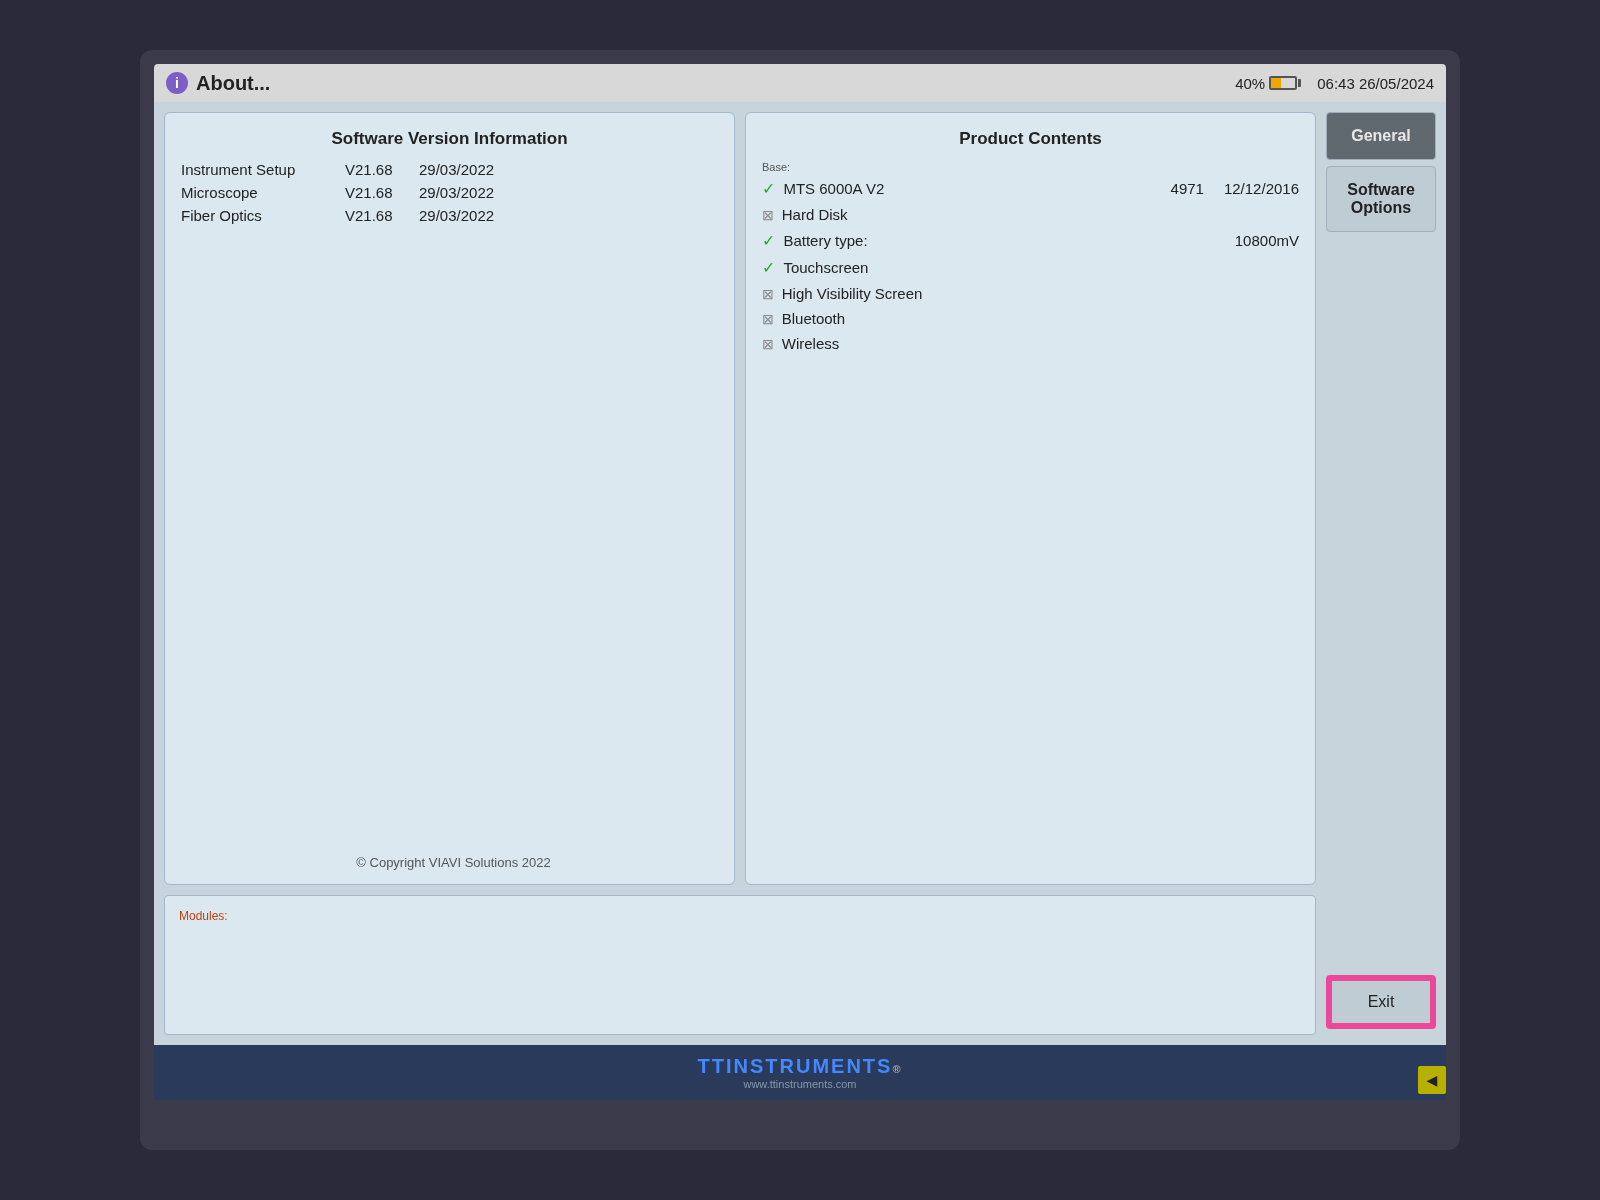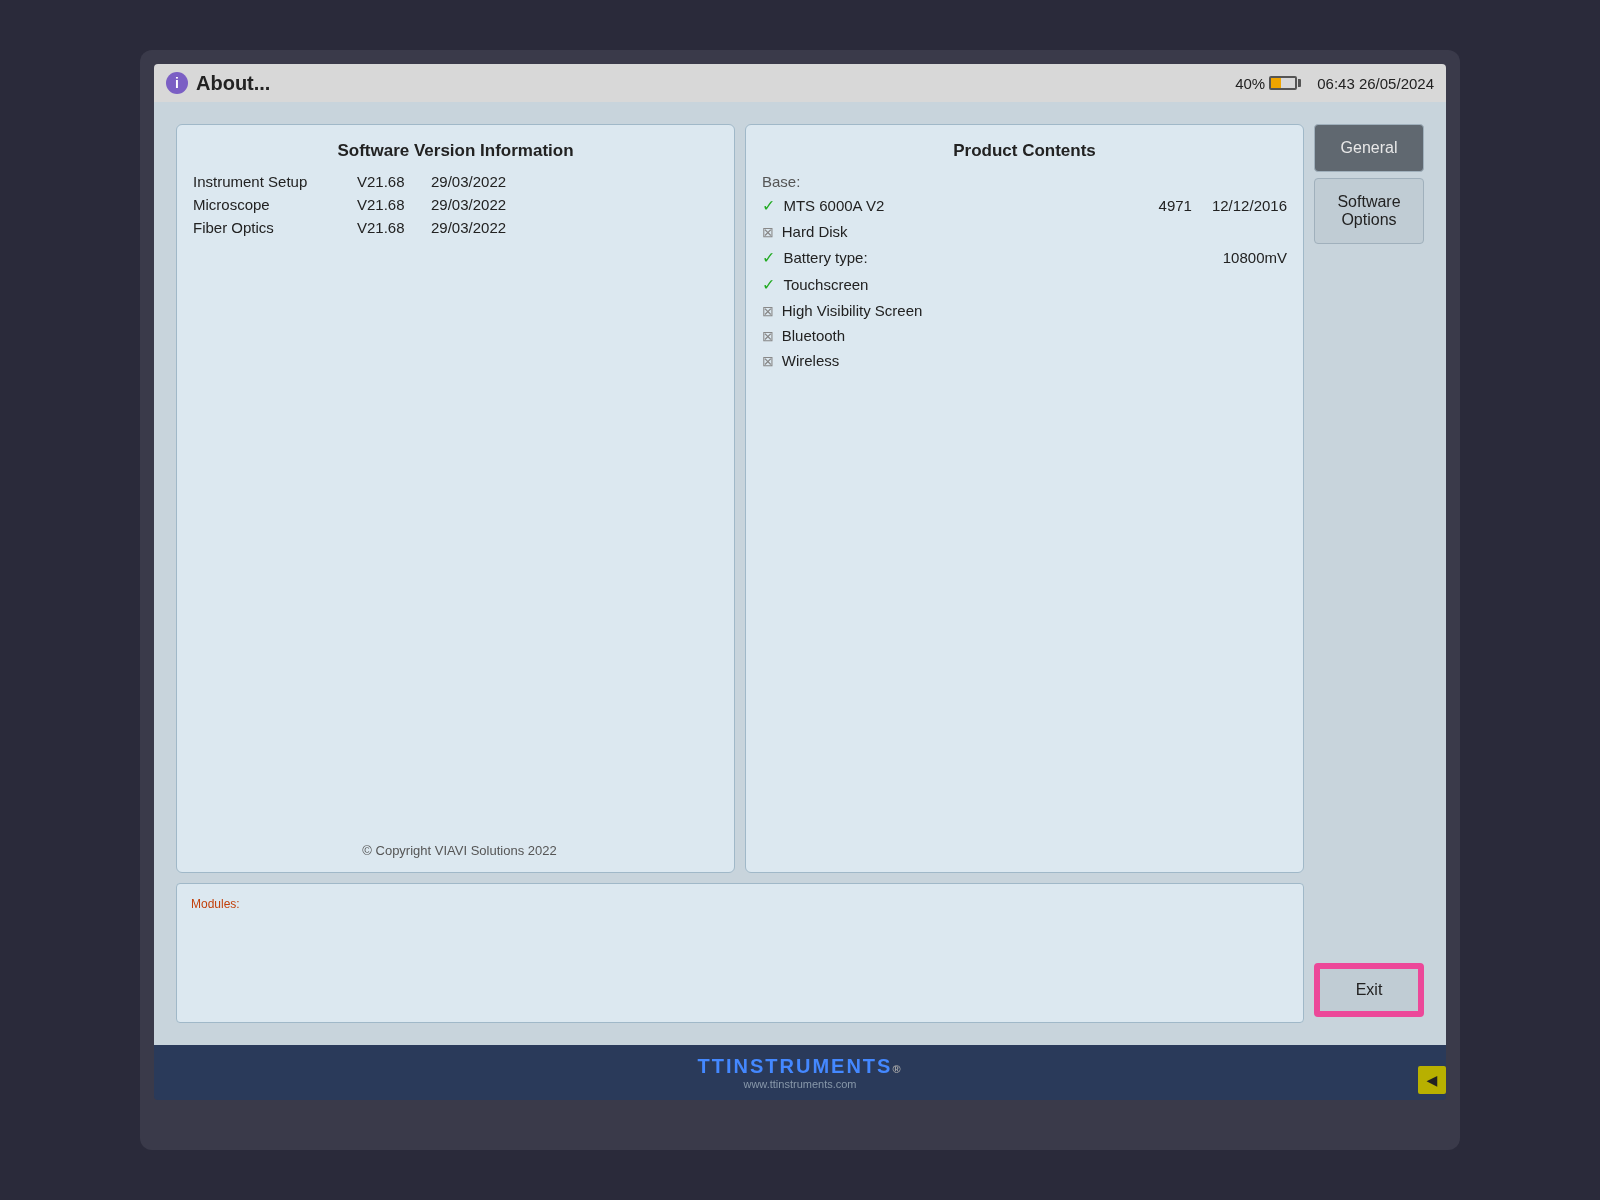--- a/index.html
+++ b/index.html
@@ -105,21 +105,21 @@
       font-size: 15px;
       color: #222;
     }
 
     
     .main-content {
       background: #c8d4dc;
       flex: 1;
       display: flex;
       flex-direction: column;
-      padding: 22px;
+      padding: 10px;
       gap: 10px;
     }
 
     .content-row {
       display: flex;
       gap: 10px;
       flex: 1;
     }
 
     
@@ -181,21 +181,21 @@
       background: #dce8f0;
       border: 1px solid #a0b8c8;
       border-radius: 6px;
       padding: 16px;
       flex: 1;
       display: flex;
       flex-direction: column;
     }
 
     .section-label {
-      font-size: 15px;
+      font-size: 11px;
       color: #555;
       margin-bottom: 6px;
     }
 
     .product-row {
       display: flex;
       align-items: center;
       gap: 8px;
       margin-bottom: 8px;
       font-size: 15px;
@@ -233,21 +233,21 @@
       gap: 0;
     }
 
     .sidebar-btn {
       background: #c0ccd4;
       border: 1px solid #a0b0bc;
       border-radius: 4px;
       padding: 14px 8px;
       text-align: center;
       font-size: 16px;
-      font-weight: normal;
+      font-weight: bold;
       color: #222;
       cursor: pointer;
       margin-bottom: 6px;
     }
 
     .sidebar-btn.active {
       background: #606870;
       color: #e8e8e8;
     }
 

